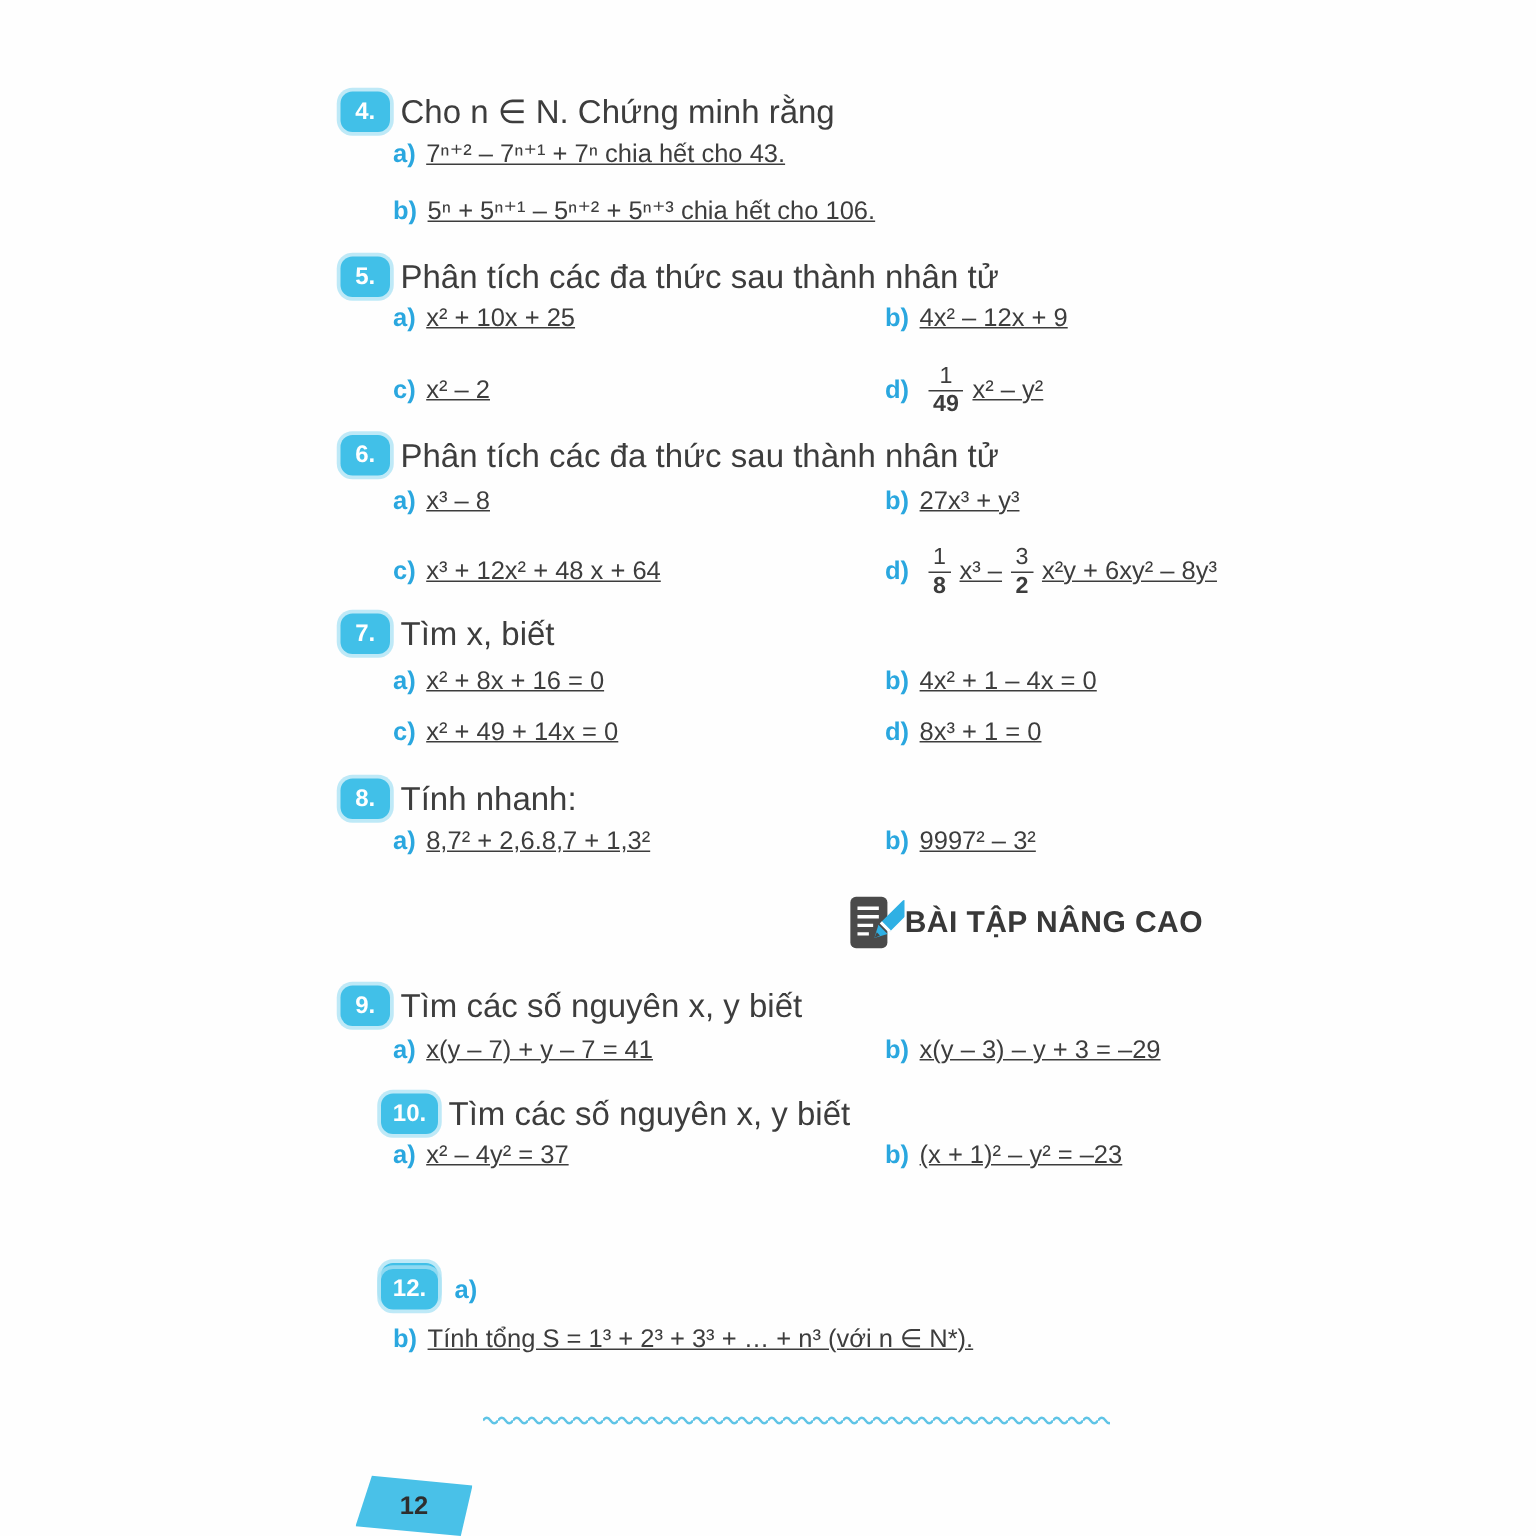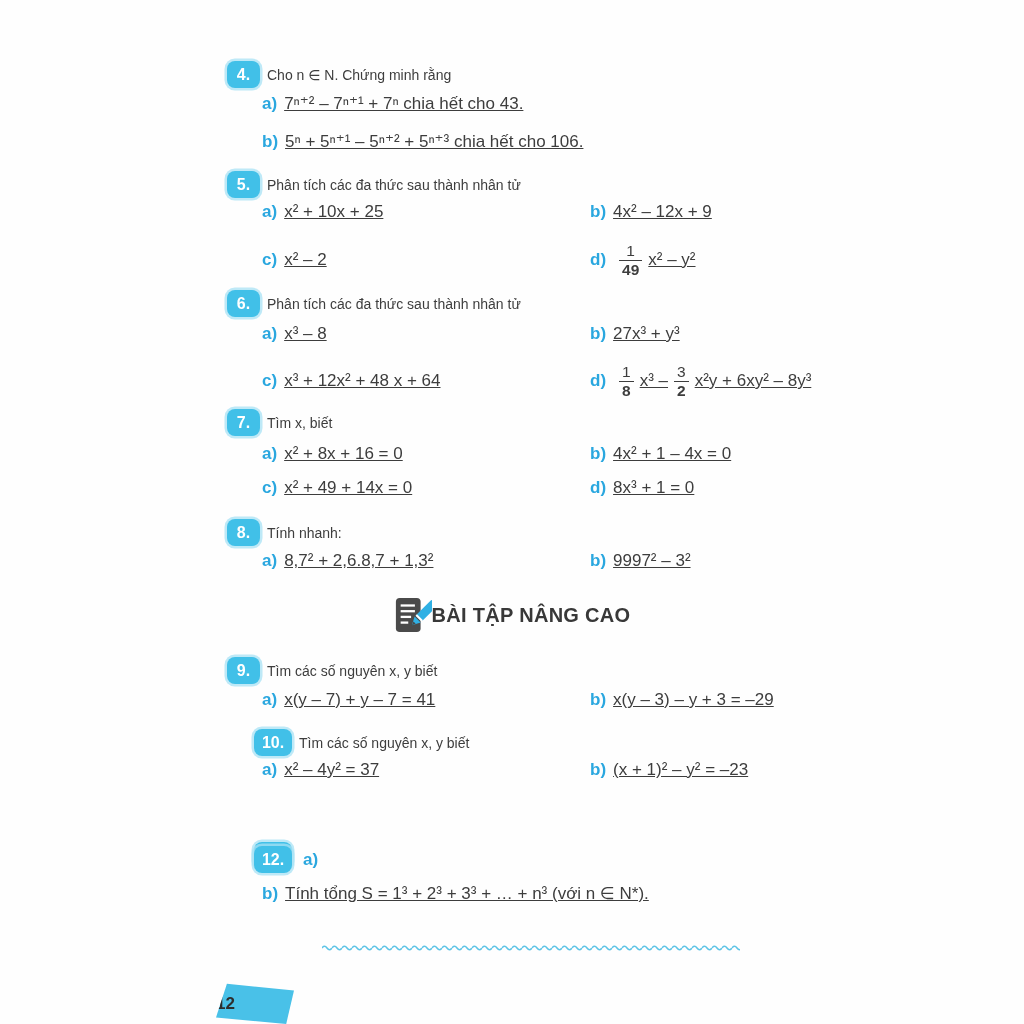--- a/index.html
+++ b/index.html
@@ -10,38 +10,38 @@
   .row{position:absolute;display:flex;align-items:center;}
   .hdr1{left:227px;}  
   .hdr2{left:222px;}  
   .badge{
     min-width:33px;height:27px;box-sizing:border-box;padding:0 5px;
     background:#41c0e8;border-radius:8px;color:#fff;font-weight:700;font-size:16px;
     display:flex;align-items:center;justify-content:center;margin-right:4px;
     box-shadow:0 0 0 2.5px rgba(168,226,244,.75);
   }
   .hdr2 .badge{min-width:38px;margin-left:32px;}
-  .title{font-size:14px;margin-left:3px;white-space:nowrap;}
+  .title{font-size:22px;margin-left:3px;white-space:nowrap;}
   .irow{position:absolute;left:262px;display:flex;align-items:center;}
   .cell{display:flex;align-items:center;white-space:nowrap;}
   .c1{width:328px;}
   .lbl{color:#2aa7df;font-weight:700;font-size:17px;margin-right:7px;}
   .fml{font-size:17px;text-decoration:underline;}
   .frac{display:inline-flex;flex-direction:column;align-items:stretch;text-align:center;
         font-size:15.5px;line-height:1.15;margin:0 6px;}
   .frac .num{display:block;border-bottom:1.5px solid #3d3d3d;padding:0 3px;}
   .frac .den{display:block;padding:0 3px;font-weight:bold;}
   .section-heading{position:absolute;left:222px;width:580px;display:flex;
-        align-items:center;justify-content:center;gap:0;}
+        align-items:center;justify-content:flex-end;gap:0;}
   .section-heading .txt{font-size:20px;font-weight:700;color:#383838;letter-spacing:.3px;}
   .wave{position:absolute;left:322px;top:939px;}
   .page-tab{
-    position:absolute;left:216px;top:983px;width:78px;height:41px;background:#49c1e8;
+    position:absolute;left:237px;top:983px;width:78px;height:41px;background:#49c1e8;
     clip-path:polygon(14% 2%,100% 18%,90% 100%,0% 84%);
-    display:flex;align-items:center;
+    display:flex;align-items:center;justify-content:center;
   }
   .page-tab span{font-size:17px;font-weight:600;color:#2e2e2e;}
 </style>
 </head>
 <body>
 
 <div class="page">
 
   <div class="row hdr1" style="top:61px">
     <span class="badge">4.</span>

